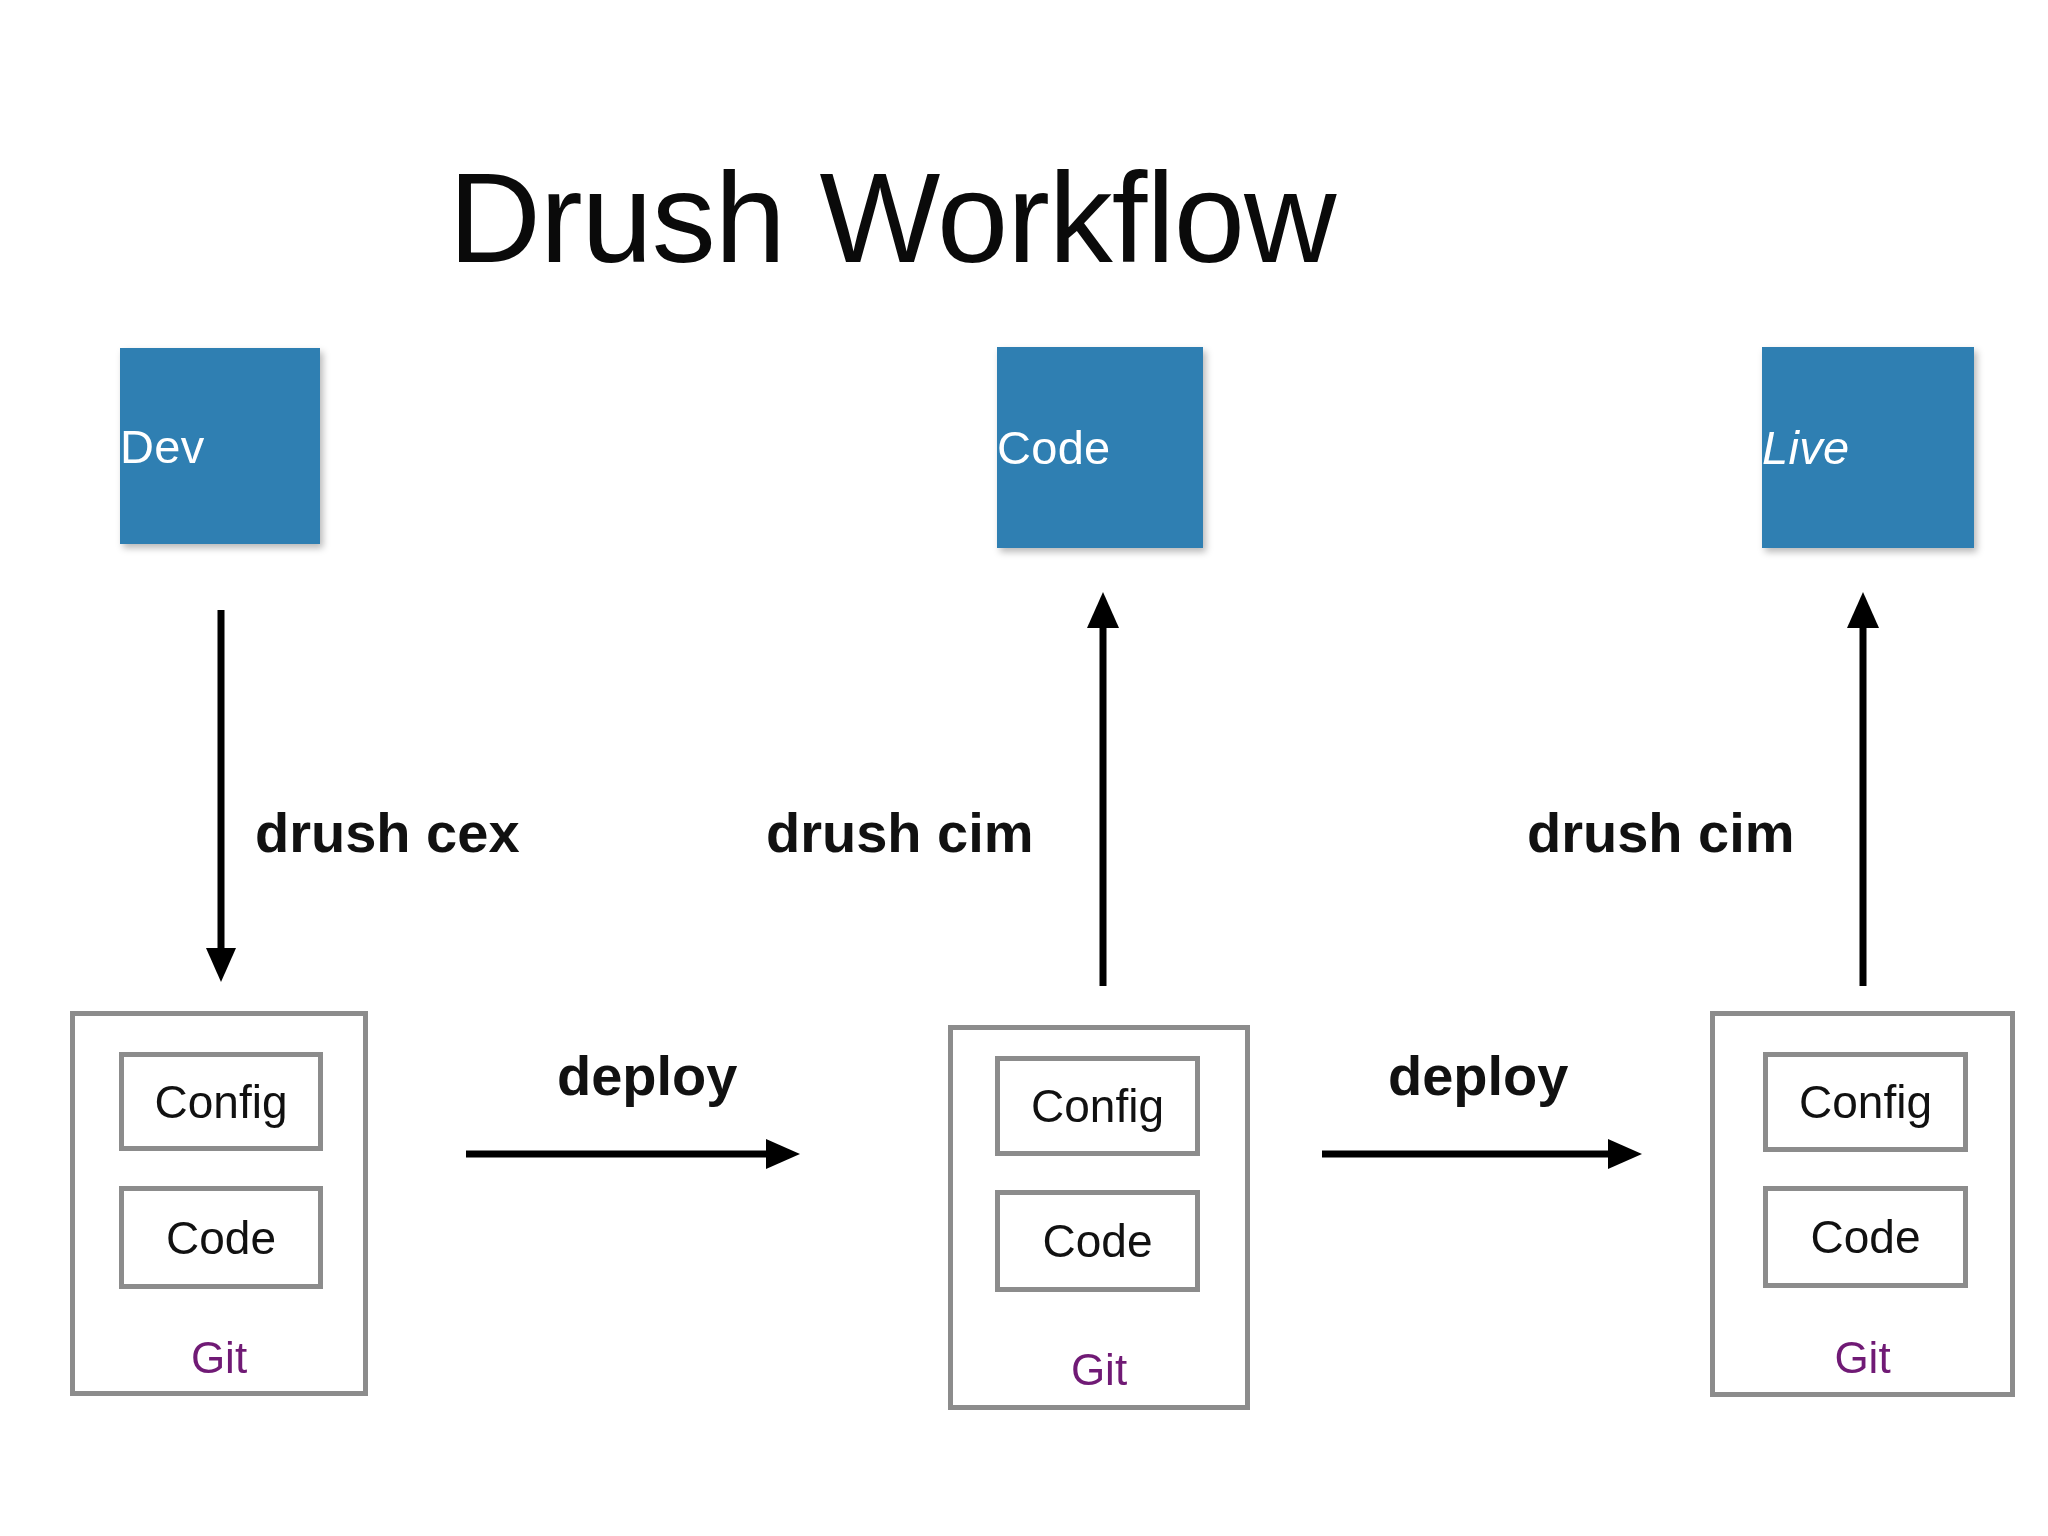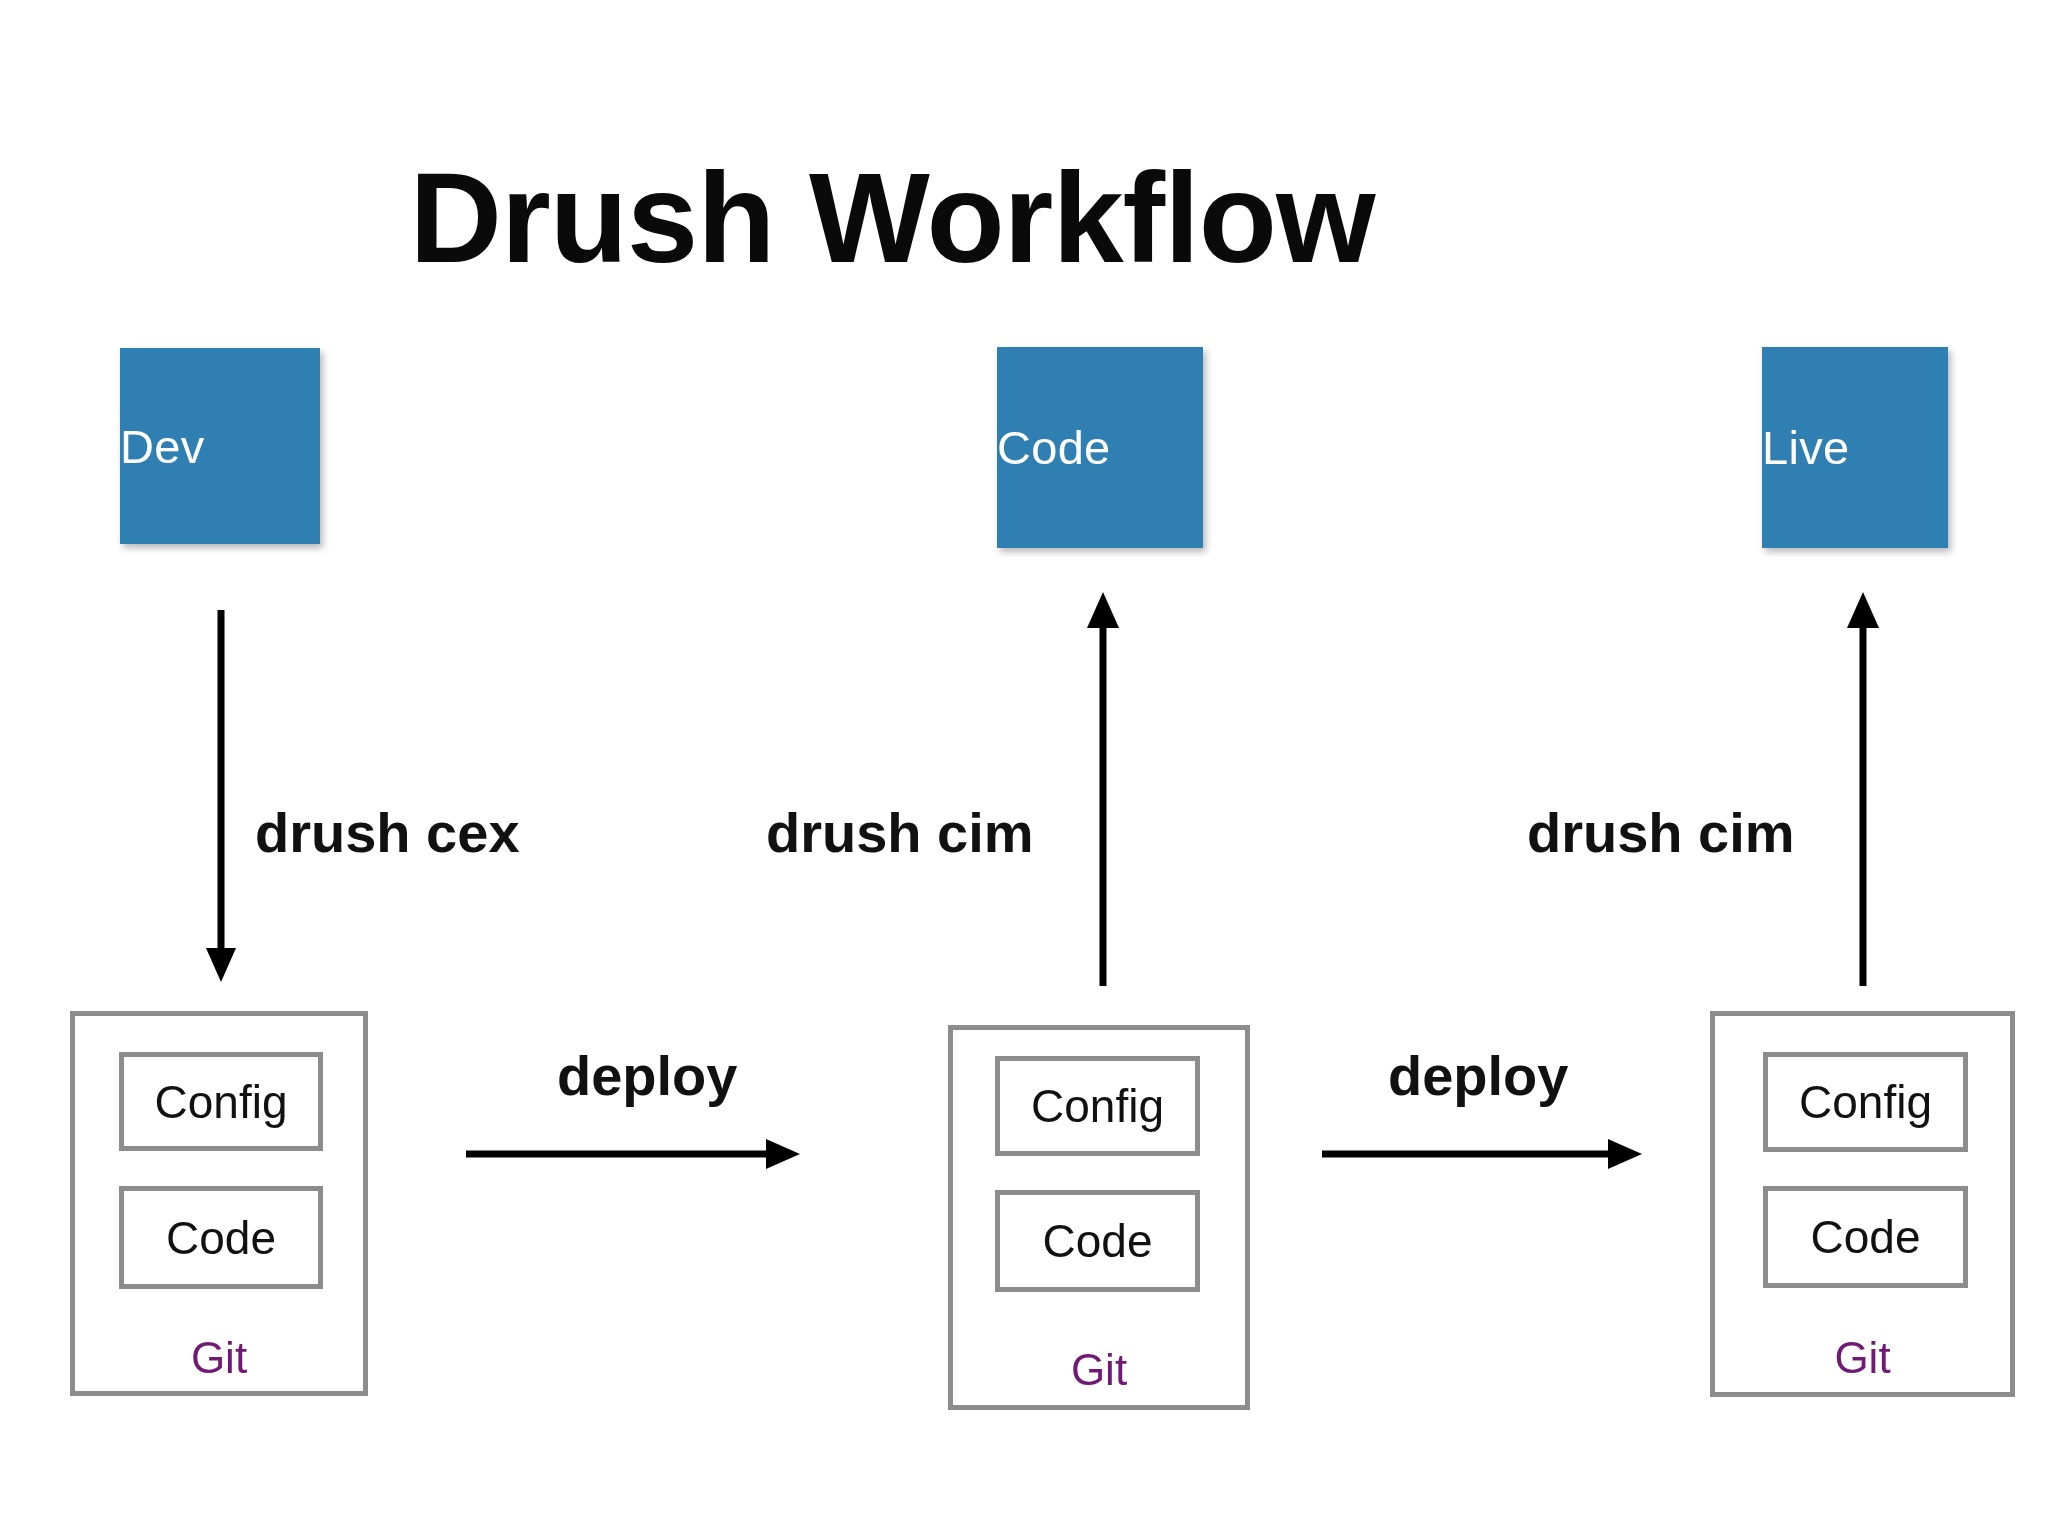--- a/index.html
+++ b/index.html
@@ -20,21 +20,21 @@
   }
 
   
   .title {
     position: absolute;
     left: 0;
     top: 148px;
     width: 1784px;
     text-align: center;
     font-size: 128px;
-    font-weight: 700;
+    font-weight: 400;
     letter-spacing: -1px;
     color: #0a0a0a;
     line-height: 1.1;
     white-space: nowrap;
   }
 
   
   .env-box {
     position: absolute;
     background: #2f7fb2;
@@ -44,21 +44,21 @@
   }
   .env-label {
     color: #ffffff;
     font-size: 47px;
     font-weight: 400;
     line-height: 1;
     letter-spacing: 0.3px;
   }
   #env-dev   { left: 120px;  top: 348px; width: 200px; height: 196px; }
   #env-stage { left: 997px;  top: 347px; width: 206px; height: 201px; }
-  #env-live  { left: 1762px; top: 347px; width: 186px; height: 201px; }
+  #env-live  { left: 1762px; top: 347px; width: 212px; height: 201px; font-style: italic; }
 
   
   .git-box {
     position: absolute;
     border: 5px solid #8c8c8c;
     background: #ffffff;
     box-sizing: border-box;
   }
   #git-dev   { left: 70px;   top: 1011px; width: 298px; height: 385px; }
   #git-stage { left: 948px;  top: 1025px; width: 302px; height: 385px; }

